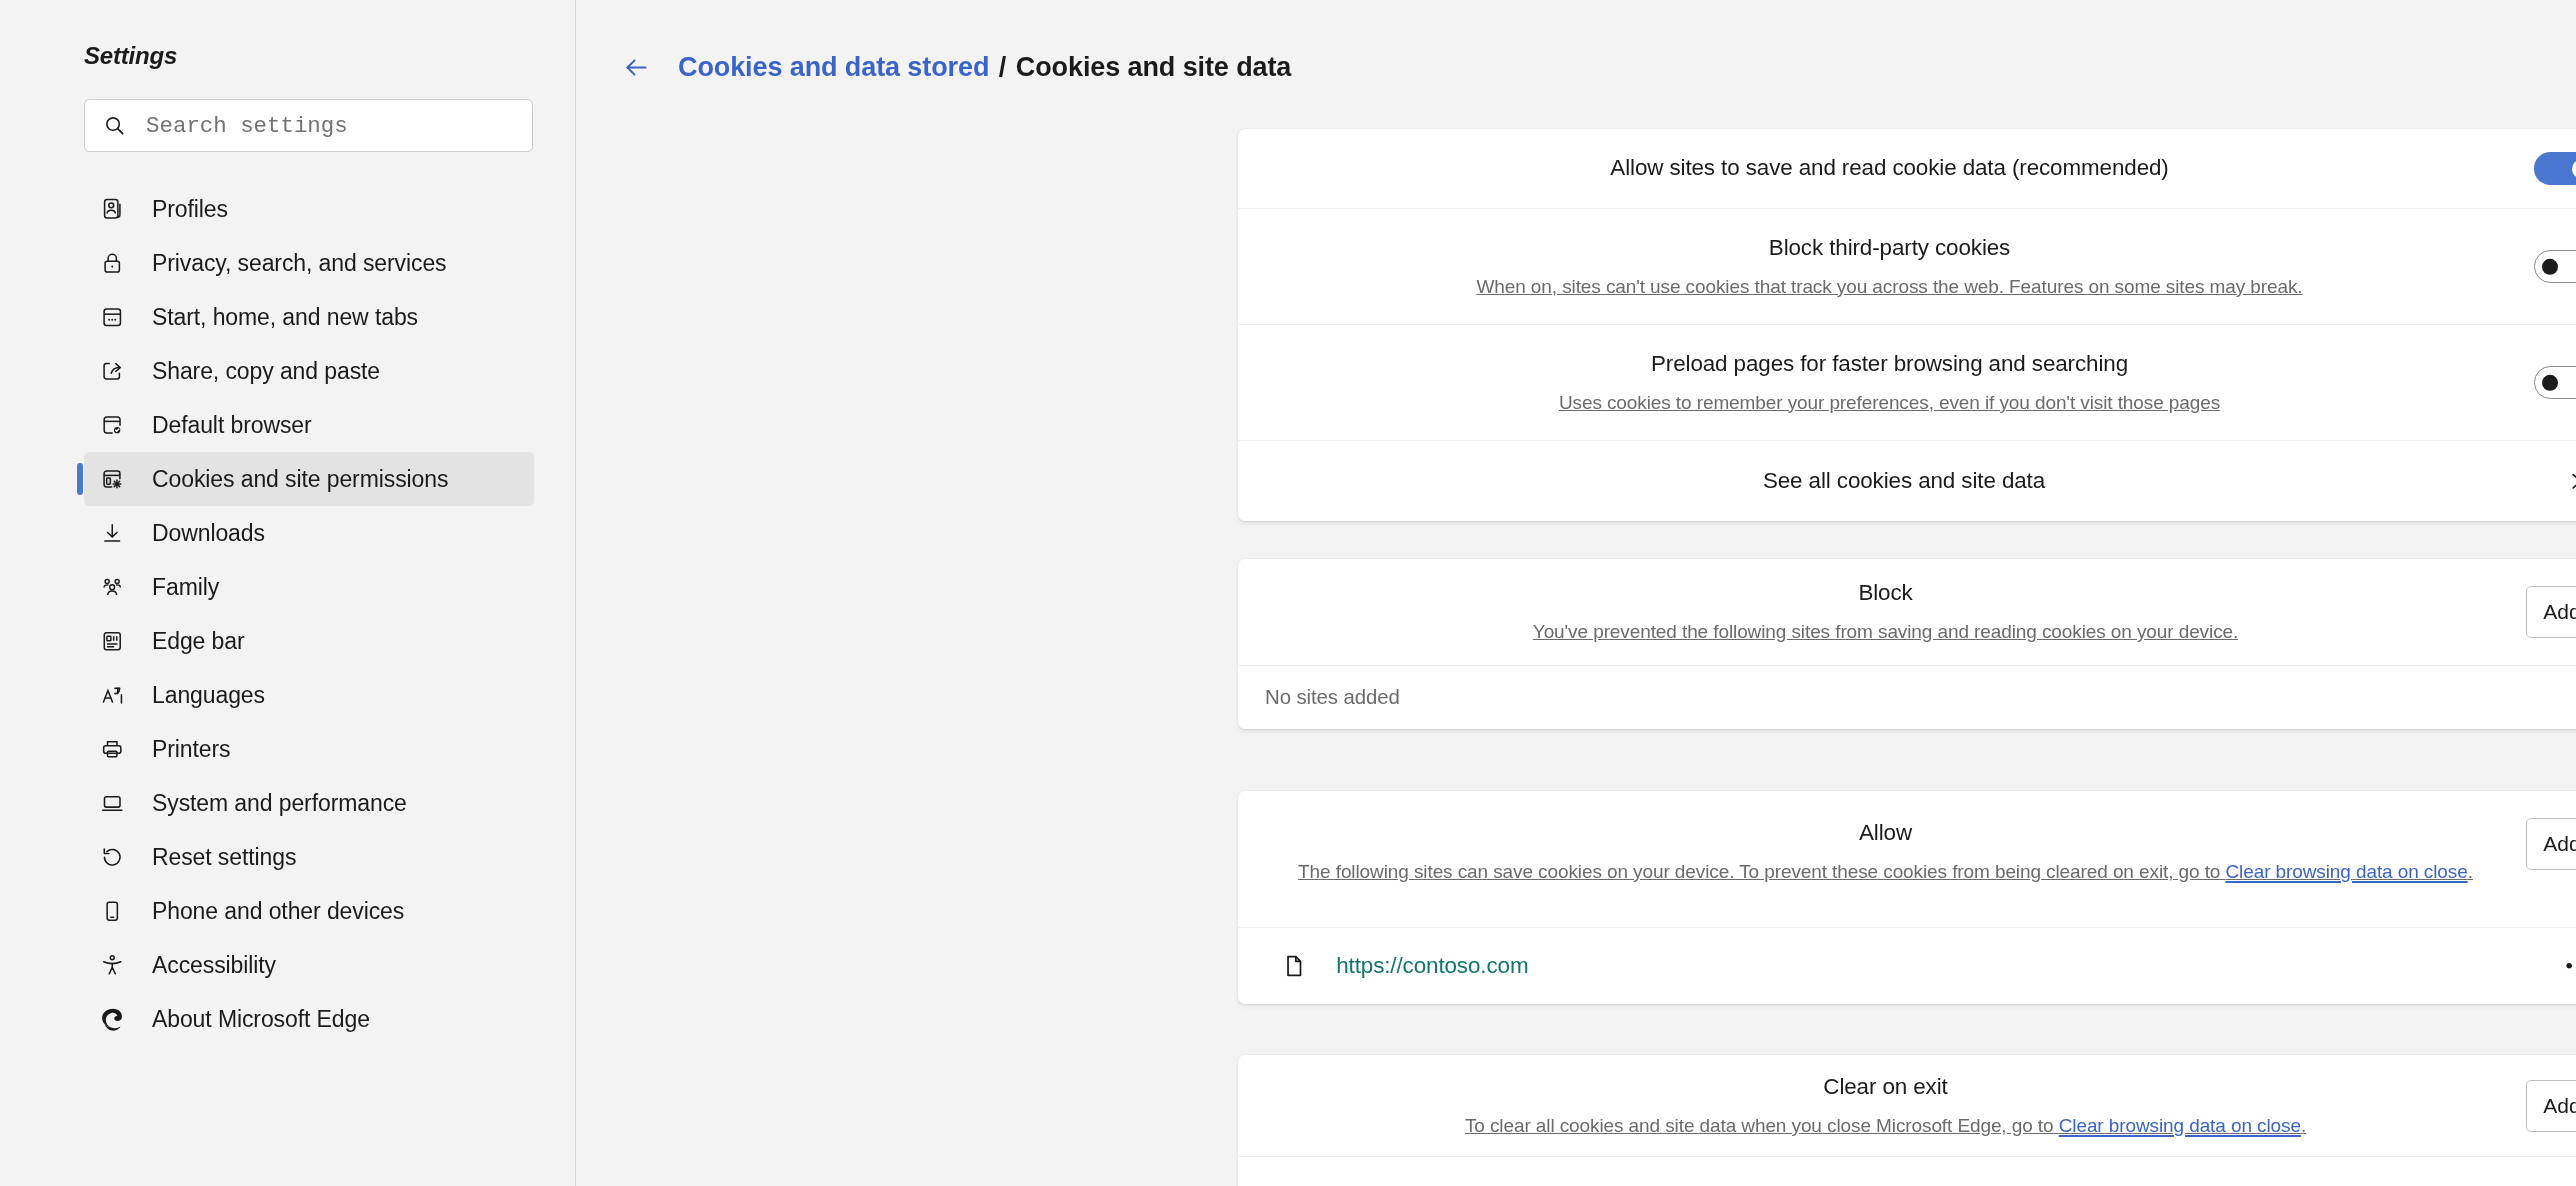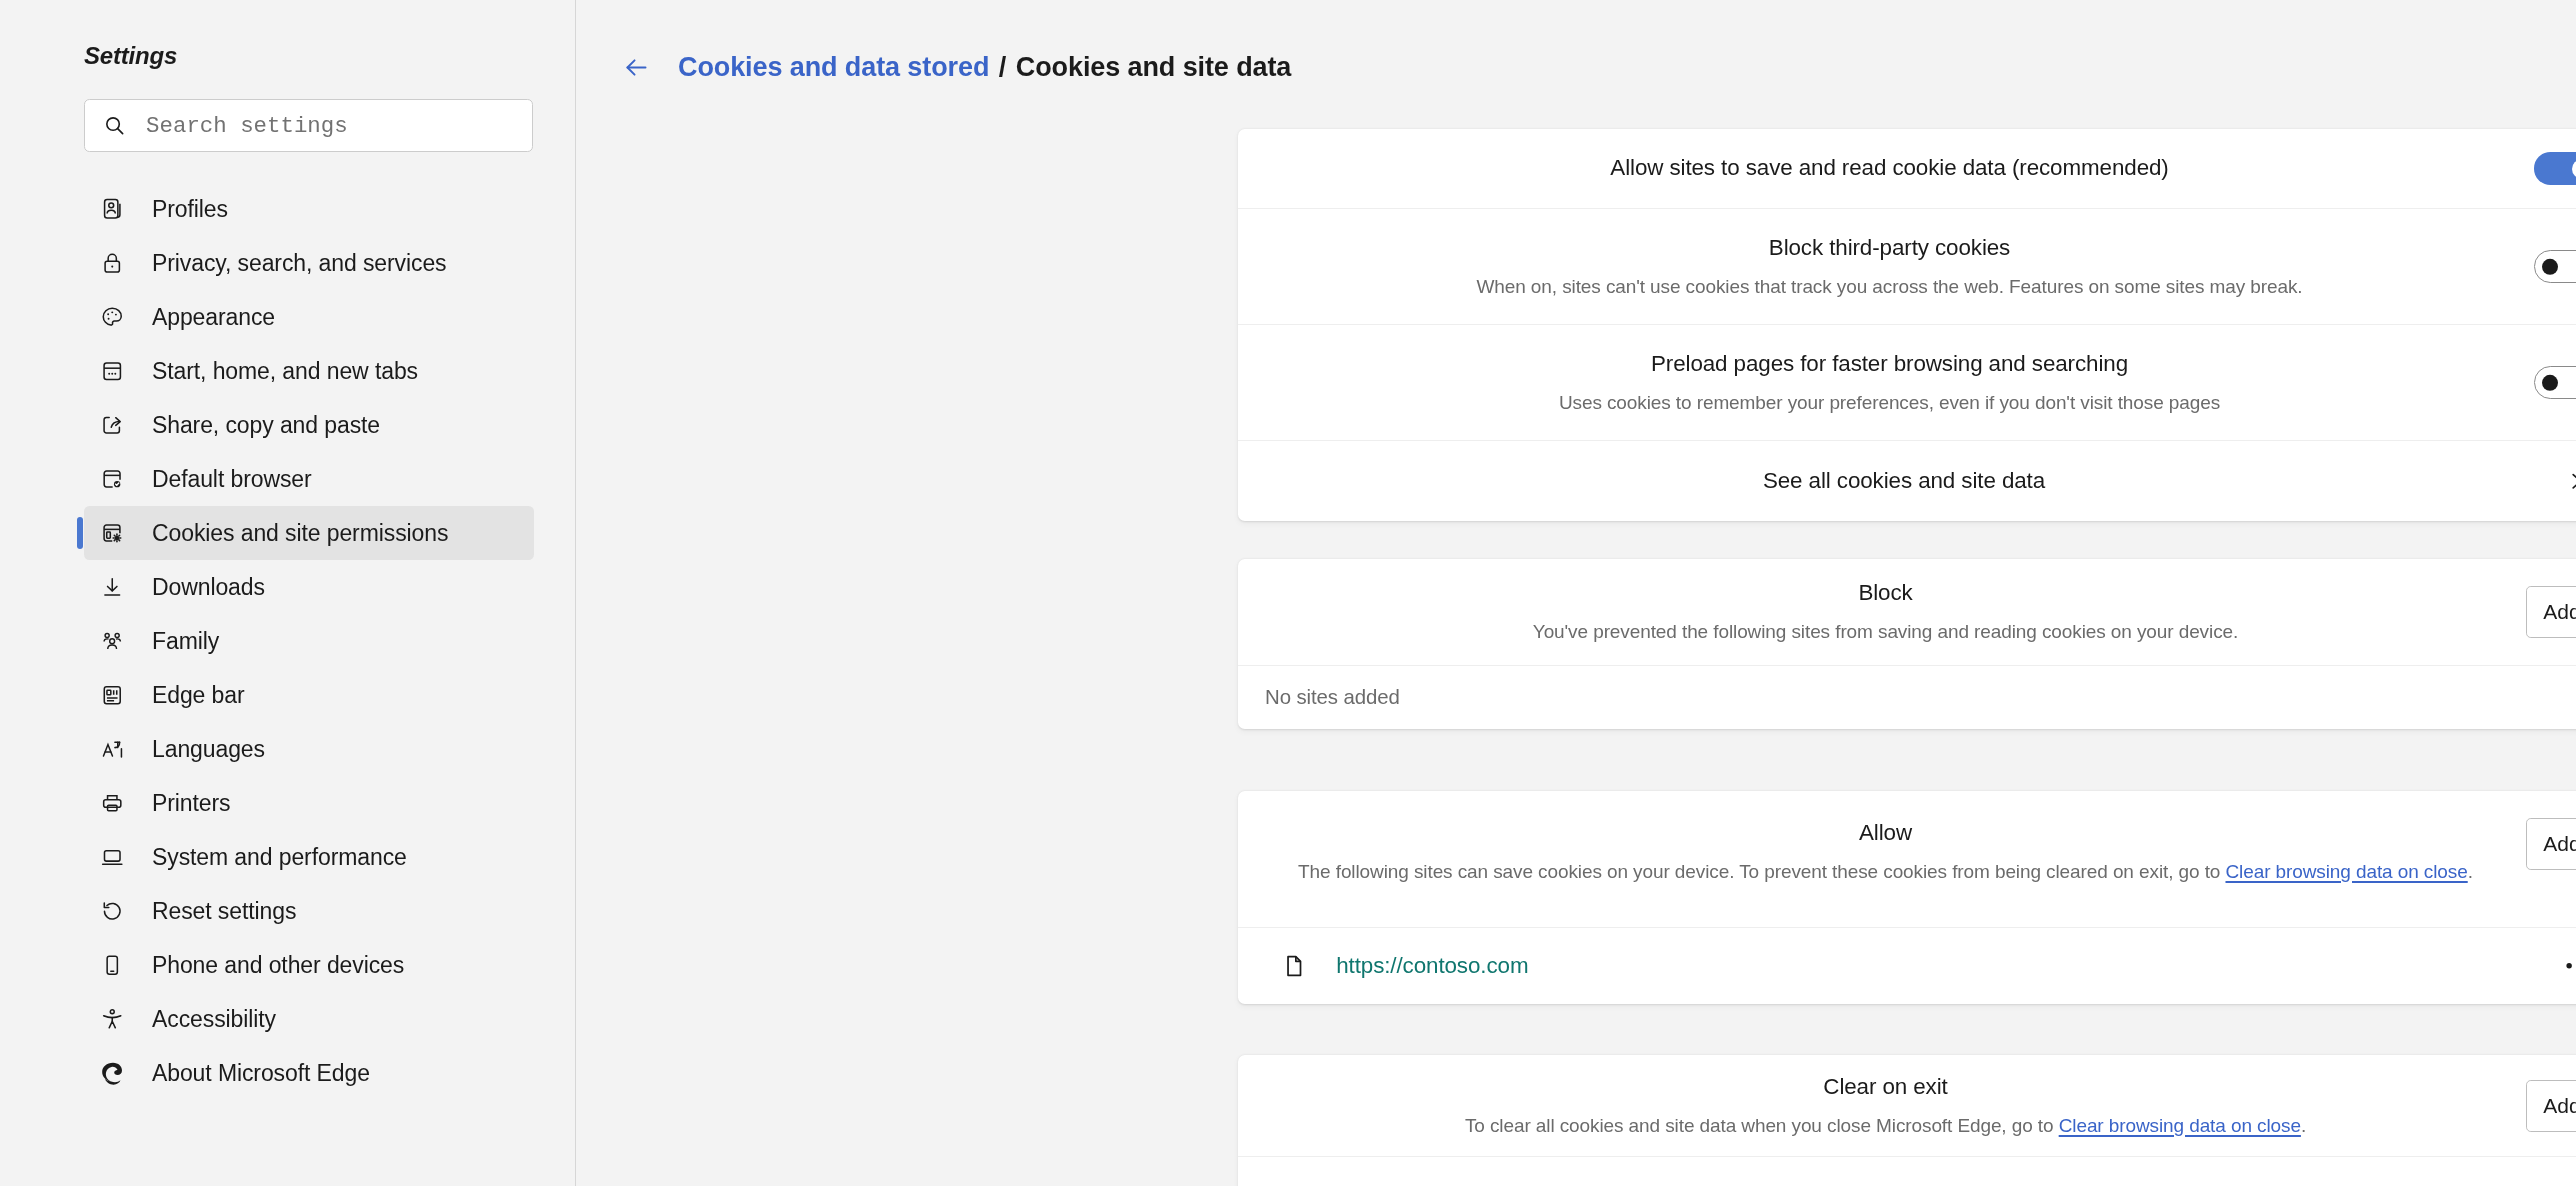--- a/index.html
+++ b/index.html
@@ -165,20 +165,21 @@
     color: #1b1b1b;
     line-height: 1.35;
     letter-spacing: -0.1px;
   }
   .row-desc {
     font-size: 19px;
     color: #6b6b6b;
     line-height: 1.45;
     margin-top: 9.5px;
     letter-spacing: -0.1px;
+    text-decoration: underline;
   }
   .row-desc a, .inline-link {
     color: #3a64c8;
     text-decoration: underline;
     text-underline-offset: 3.4px;
     text-decoration-thickness: 2px;
     cursor: pointer;
   }
 
   
@@ -295,32 +296,20 @@
         <span class="ico">
           <svg width="24.5" height="24.5" viewBox="0 0 24 24" fill="none" stroke="#1b1b1b" stroke-width="1.5">
             <rect x="5" y="10" width="14" height="10.5" rx="2"></rect>
             <path d="M8 10V7.2a4 4 0 0 1 8 0V10"></path>
             <circle cx="12" cy="15.3" r="1" fill="#1b1b1b" stroke="none"></circle>
           </svg>
         </span>
         <span class="lbl">Privacy, search, and services</span>
       </div>
 
-      <div class="nav-item">
-        <span class="ico">
-          <svg width="24.5" height="24.5" viewBox="0 0 24 24" fill="none" stroke="#1b1b1b" stroke-width="1.5">
-            <path d="M12 3.2c-4.9 0-8.8 3.6-8.8 8.2 0 4.3 3.3 7.8 7.4 8.3 1.2.1 2-.8 1.7-1.9-.3-1.1.5-2.1 1.7-2.1h2.1c2.6 0 4.7-2.1 4.7-4.7 0-4.3-3.6-7.8-8.8-7.8z"></path>
-            <circle cx="8" cy="9" r=".95" fill="#1b1b1b" stroke="none"></circle>
-            <circle cx="12" cy="7.2" r=".95" fill="#1b1b1b" stroke="none"></circle>
-            <circle cx="15.6" cy="9.4" r=".95" fill="#1b1b1b" stroke="none"></circle>
-            <circle cx="8.4" cy="13.4" r=".95" fill="#1b1b1b" stroke="none"></circle>
-          </svg>
-        </span>
-        <span class="lbl">Appearance</span>
-      </div>
 
       <div class="nav-item">
         <span class="ico">
           <svg width="24.5" height="24.5" viewBox="0 0 24 24" fill="none" stroke="#1b1b1b" stroke-width="1.5">
             <rect x="4" y="4" width="16" height="16" rx="2.4"></rect>
             <path d="M4 9h16"></path>
             <circle cx="9" cy="14.5" r=".95" fill="#1b1b1b" stroke="none"></circle>
             <circle cx="12" cy="14.5" r=".95" fill="#1b1b1b" stroke="none"></circle>
             <circle cx="15" cy="14.5" r=".95" fill="#1b1b1b" stroke="none"></circle>
           </svg>

